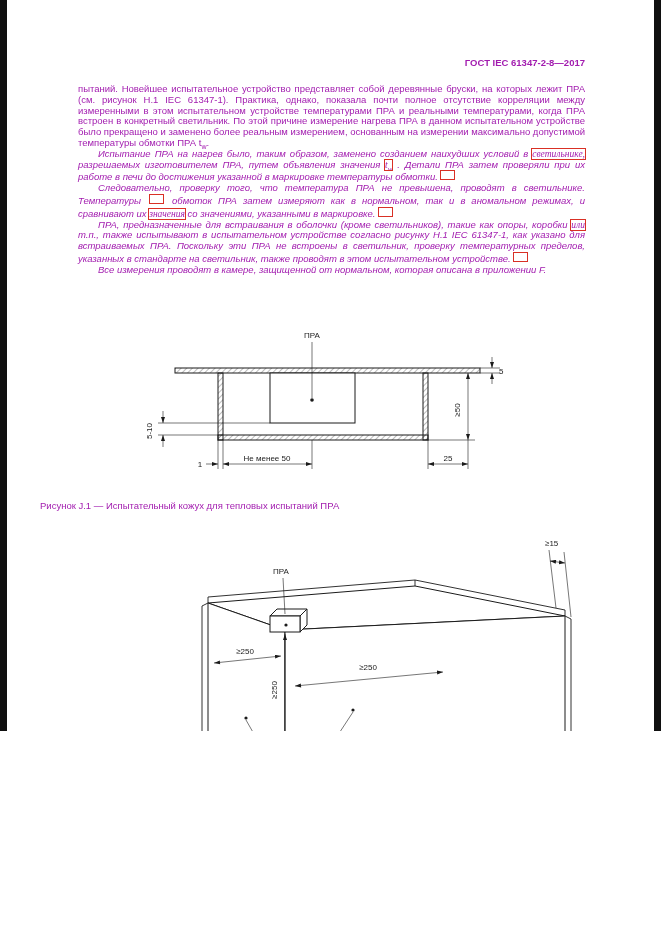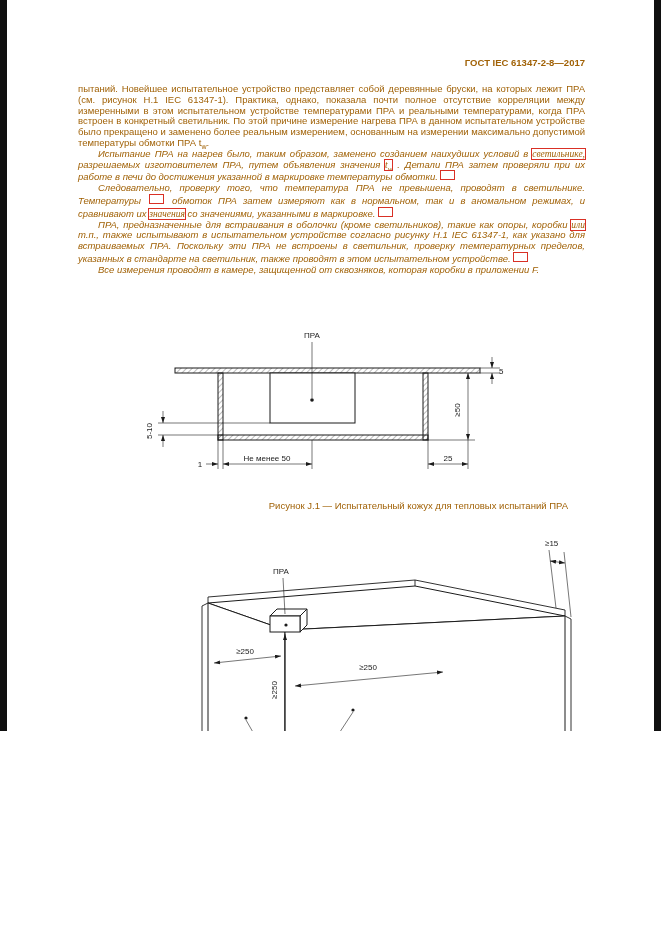--- a/index.html
+++ b/index.html
@@ -1,56 +1,56 @@
 <!DOCTYPE html>
 <html><head>
 <meta charset="utf-8">
 <style>
   html,body{margin:0;padding:0;background:#ffffff;}
   .page{position:relative;width:661px;height:731px;background:#ffffff;overflow:hidden;
-        font-family:"Liberation Sans",sans-serif;color:#a16207;}
+        font-family:"Liberation Sans",sans-serif;color:#a21caf;}
   .edge{position:absolute;top:0;bottom:0;width:7px;background:#101010;}
   .edge-left{left:0;}
   .edge-right{right:0;}
   .doc-header{position:absolute;top:57px;left:78px;width:507px;text-align:right;
               font-weight:bold;font-size:9.5px;}
   .body-text{position:absolute;top:84px;left:78px;width:507px;font-size:9.5px;
              line-height:10.8px;text-align:justify;}
   .body-text p{margin:0;}
   .body-text p.italic{font-style:italic;}
   .body-text p.indent{text-indent:20px;}
   .redbox{outline:1px solid #d93025;font-family:Liberation Serif, serif;}
   .redbox-empty{display:inline-block;width:13px;height:8px;border:1px solid #d93025;
                 margin:0 2px;vertical-align:baseline;}
   sub{font-size:7px;line-height:0;}
   .fig-svg{position:absolute;}
   #fig1{left:130px;top:328px;}
   #fig2{left:128px;top:530px;}
-  .figcap{position:absolute;left:28px;width:540px;text-align:right;font-size:9.5px;}
+  .figcap{position:absolute;left:40px;width:540px;text-align:left;font-size:9.5px;}
   #fig1cap{top:500px;}
   #fig2cap{top:806px;}
   .pagenum{position:absolute;top:840px;left:78px;width:507px;text-align:right;font-size:9.5px;}
   svg text{font-size:8px;font-family:"Liberation Sans",sans-serif;fill:#1b1b1b;}
   svg line,svg path.ln,svg rect,svg polygon,svg polyline{stroke:#1b1b1b;}
 </style>
 </head>
 <body>
 
 <div class="page">
   <div class="edge edge-left"></div>
   <div class="edge edge-right"></div>
 
   <div class="doc-header">ГОСТ IEC 61347-2-8—2017</div>
 
   <div class="body-text">
       <p><span>пытаний. Новейшее испытательное устройство представляет собой деревянные бруски, на которых лежит ПРА (см. рисунок H.1 IEC 61347-1). Практика, однако, показала почти полное отсутствие корреляции между измеренными в этом испытательном устройстве температурами ПРА и реальными температурами, когда ПРА встроен в конкретный светильник. По этой причине измерение нагрева ПРА в данном испытательном устройстве было прекращено и заменено более реальным измерением, основанным на измерении максимально допустимой температуры обмотки ПРА </span><span>t<sub>w</sub></span><span>.</span></p>
       <p class="italic indent"><span>Испытание ПРА на нагрев было, таким образом, заменено созданием наихудших условий в </span><span class="redbox">светильнике,</span><span> разрешаемых изготовителем ПРА, путем объявления значения </span><span class="redbox">t<sub>w</sub></span><span> . Детали ПРА затем проверяли при их работе в печи до достижения указанной в маркировке температуры обмотки.</span><span class="redbox-empty"></span></p>
       <p class="italic indent"><span>Следовательно, проверку того, что температура ПРА не превышена, проводят в светильнике. Температуры </span><span class="redbox-empty"></span><span> обмоток ПРА затем измеряют как в нормальном, так и в аномальном режимах, и сравнивают их </span><span class="redbox">значения</span><span> со значениями, указанными в маркировке.</span><span class="redbox-empty"></span></p>
       <p class="italic indent"><span>ПРА, предназначенные для встраивания в оболочки (кроме светильников), такие как опоры, коробки </span><span class="redbox">или</span><span> т.п., также испытывают в испытательном устройстве согласно рисунку H.1 IEC 61347-1, как указано для встраиваемых ПРА. Поскольку эти ПРА не встроены в светильник, проверку температурных пределов, указанных в стандарте на светильник, также проводят в этом испытательном устройстве.</span><span class="redbox-empty"></span></p>
-      <p class="italic indent"><span>Все измерения проводят в камере, защищенной от сквозняков, которая коробки в приложении F.</span></p>
+      <p class="italic indent"><span>Все измерения проводят в камере, защищенной от нормальном, которая описана в приложении F.</span></p>
     </div>
 
   <svg id="fig1" class="fig-svg" width="400" height="155" viewBox="0 0 400 155">
     <defs>
       <marker id="ae1" markerWidth="7" markerHeight="6" refX="6" refY="2" orient="auto" markerUnits="userSpaceOnUse">
         <path d="M0,0L6,2L0,4Z" fill="#1b1b1b"></path>
       </marker>
       <marker id="as1" markerWidth="7" markerHeight="6" refX="0" refY="2" orient="auto" markerUnits="userSpaceOnUse">
         <path d="M6,0L0,2L6,4Z" fill="#1b1b1b"></path>
       </marker>

